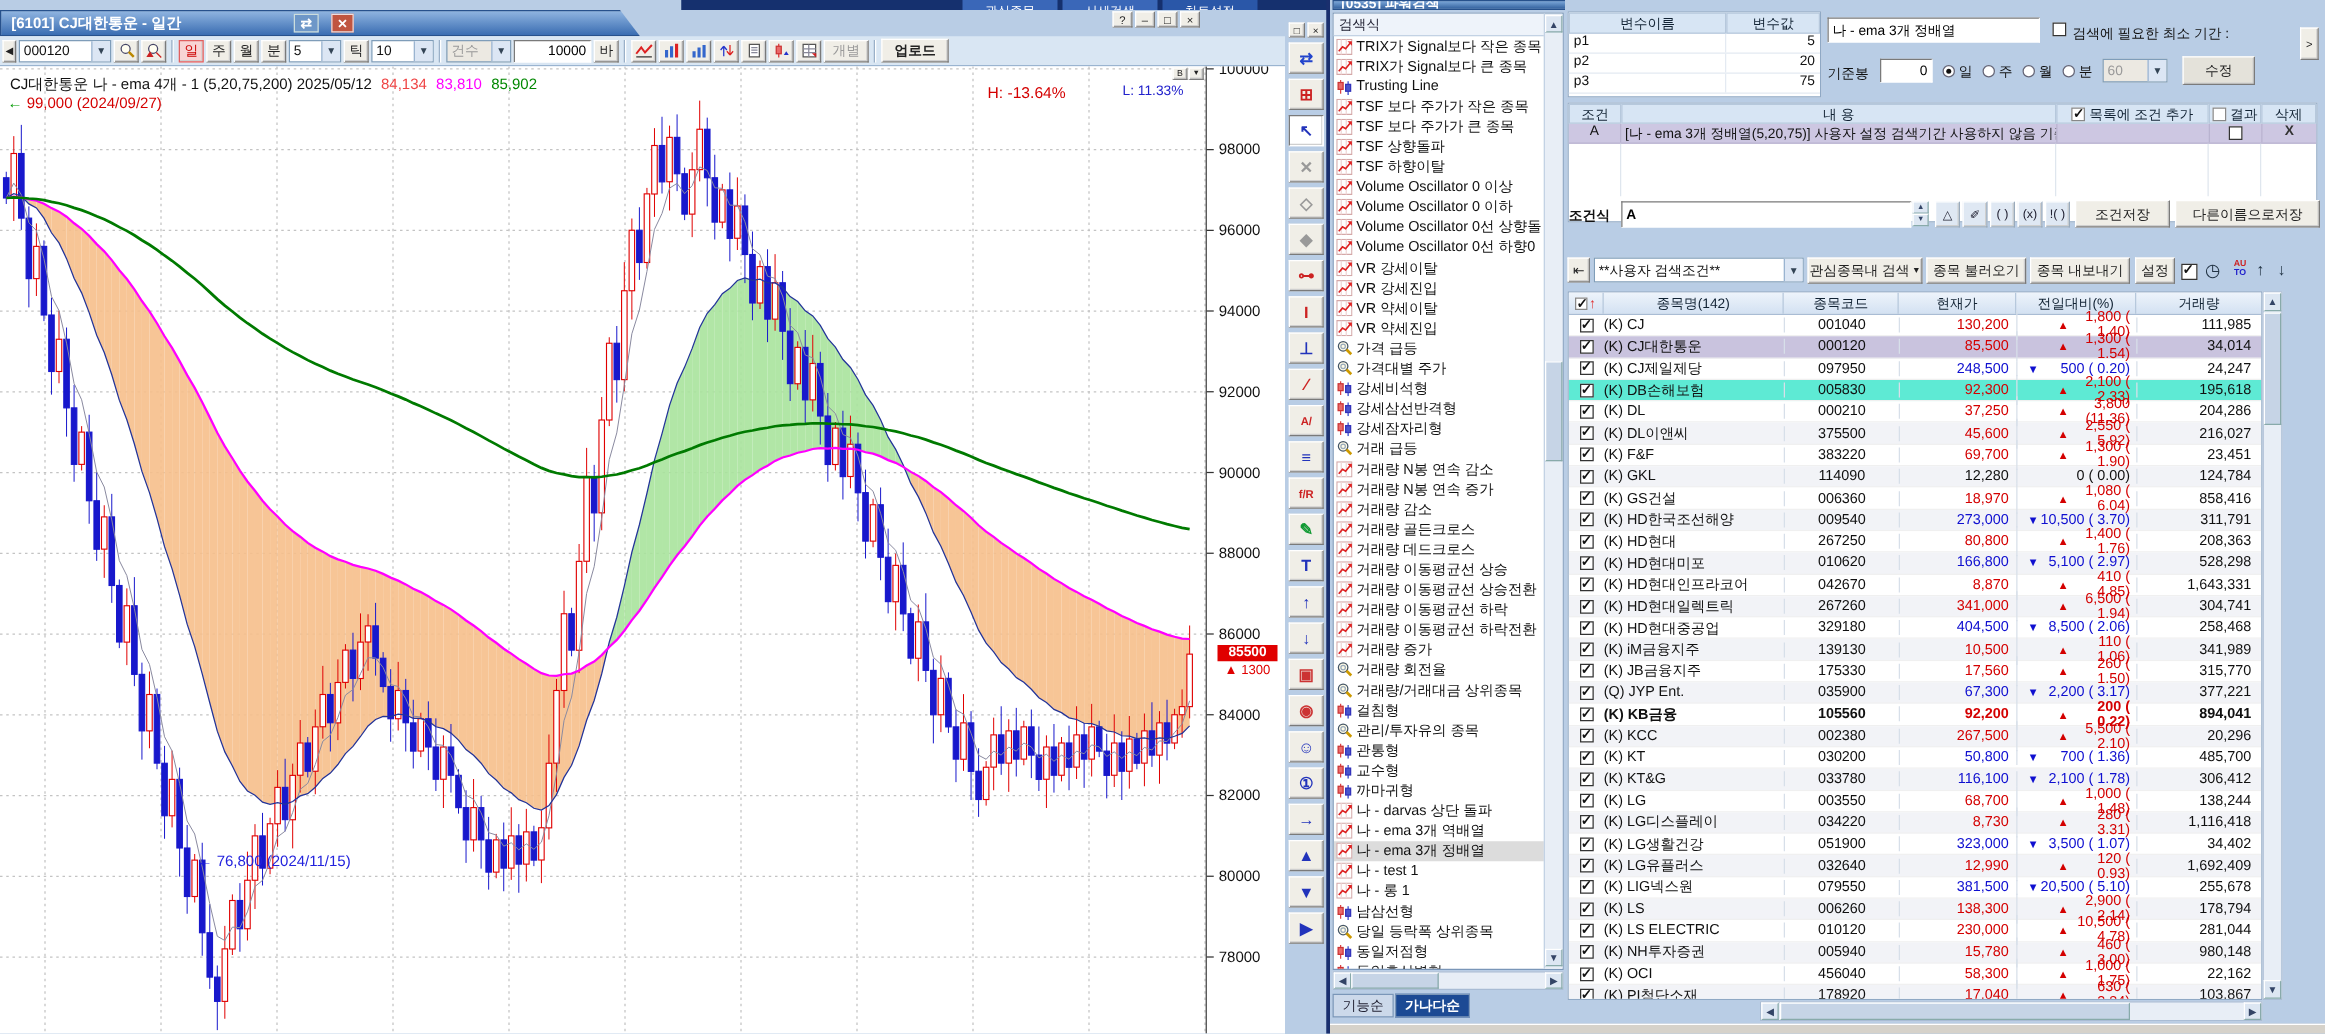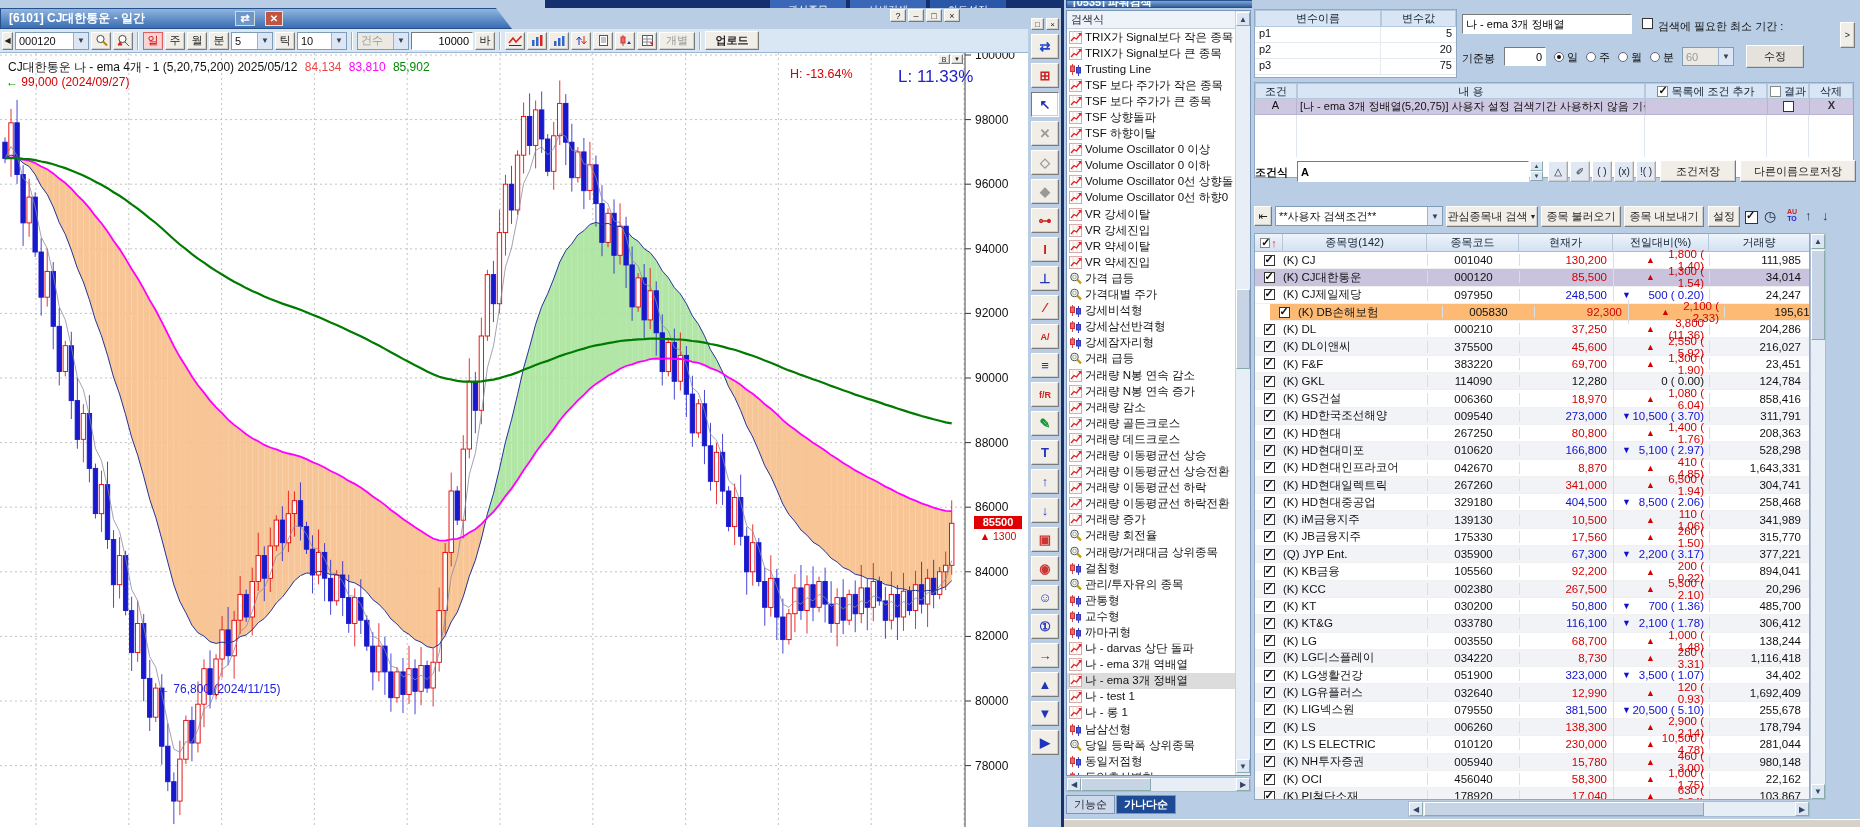--- a/index.html
+++ b/index.html
@@ -717,21 +717,21 @@
           <polyline fill="none" stroke="#ff00ff" stroke-width="1.8" points="5,105.4 11.030000000000001,104.4 17.060000000000002,104.9 23.09,106.6 29.12,107.6 35.150000000000006,110.0 41.18,113.5 47.21,116.3 53.24,120.4 59.27,125.6 65.30000000000001,130.0 71.33,135.7 77.36,142.3 83.39,148.1 89.42,155.1 95.45,163.2 101.48,170.2 107.51,178.5 113.54,187.8 119.57000000000001,196.1 125.60000000000001,205.6 131.63,216.0 137.66,225.3 143.69,235.9 149.72,247.1 155.75,257.3 161.78,268.8 167.81,280.9 173.84,293.2 179.87,304.1 185.9,313.6 191.93,323.5 197.96,332.2 203.99,339.6 210.02,347.6 216.05,354.4 222.08,360.2 228.11,366.6 234.14000000000001,371.9 240.17000000000002,376.4 246.20000000000002,381.3 252.23000000000002,385.2 258.26,388.3 264.29,391.9 270.32,394.5 276.35,396.4 282.38,398.9 288.41,400.5 294.44,401.8 300.47,403.6 306.5,406.1 312.53000000000003,409.1 318.56,411.5 324.59000000000003,414.5 330.62,418.0 336.65000000000003,420.7 342.68,424.0 348.71000000000004,427.9 354.74,430.9 360.77000000000004,434.5 366.8,438.7 372.83000000000004,443.4 378.86,447.4 384.89000000000004,451.9 390.92,457.0 396.95,461.2 402.98,466.0 409.01,469.9 415.04,474.3 421.07,478.0 427.1,482.1 433.13,485.5 439.16,487.4 445.19,487.7 451.22,486.4 457.25,485.9 463.28000000000003,483.5 469.31,479.4 475.34000000000003,476.2 481.37,471.1 487.40000000000003,464.6 493.43,458.9 499.46000000000004,451.6 505.49,443.1 511.52000000000004,435.6 517.5500000000001,426.8 523.58,417.3 529.61,408.7 535.64,399.5 541.6700000000001,391.2 547.7,384.0 553.73,376.1 559.76,367.5 565.7900000000001,360.2 571.82,354.0 577.85,347.3 583.88,341.8 589.91,335.7 595.94,330.9 601.97,327.1 608,322.7 614.03,319.6 620.0600000000001,315.7 626.09,313.0 632.12,311.4 638.15,309.2 644.1800000000001,308.0 650.21,306.2 656.24,305.5 662.27,305.8 668.3000000000001,305.4 674.33,306.0 680.36,305.9 686.39,306.8 692.4200000000001,308.8 698.45,309.9 704.48,312.1 710.51,315.1 716.5400000000001,317.3 722.57,320.5 728.6,324.5 734.63,327.7 740.6600000000001,331.8 746.69,336.7 752.72,340.7 758.75,345.7 764.7800000000001,351.2 770.8100000000001,355.8 776.84,361.2 782.87,367.2 788.9,372.3 794.9300000000001,376.5 800.96,381.3 806.99,385.3 813.02,389.7 819.0500000000001,393.4 825.08,397.5 831.11,402.1 837.14,405.8 843.1700000000001,410.1 849.2,413.5 855.23,417.4 861.26,420.5 867.2900000000001,424.0 873.32,426.8 879.35,430.0 885.38,433.6 891.4100000000001,436.4 897.44,439.8 903.47,442.4 909.5,445.4 915.5300000000001,447.7 921.5600000000001,450.4 927.59,452.3 933.62,454.7 939.6500000000001,456.4 945.6800000000001,457.9 951.71,458.2"></polyline>
           <polyline fill="none" stroke="#007a00" stroke-width="2.2" points="5,105.4 11.030000000000001,105.0 17.060000000000002,105.2 23.09,105.8 29.12,106.2 35.150000000000006,107.1 41.18,108.5 47.21,109.6 53.24,111.2 59.27,113.3 65.30000000000001,115.1 71.33,117.4 77.36,120.0 83.39,122.4 89.42,125.4 95.45,128.7 101.48,131.7 107.51,135.2 113.54,139.2 119.57000000000001,142.8 125.60000000000001,146.9 131.63,151.4 137.66,155.6 143.69,160.3 149.72,165.3 155.75,170.0 161.78,175.2 167.81,180.7 173.84,186.3 179.87,191.5 185.9,196.2 191.93,201.1 197.96,205.6 203.99,209.7 210.02,214.0 216.05,217.9 222.08,221.5 228.11,225.3 234.14000000000001,228.7 240.17000000000002,231.8 246.20000000000002,235.1 252.23000000000002,238.0 258.26,240.6 264.29,243.5 270.32,246.0 276.35,248.2 282.38,250.6 288.41,252.6 294.44,254.6 300.47,256.8 306.5,259.2 312.53000000000003,261.8 318.56,264.1 324.59000000000003,266.7 330.62,269.5 336.65000000000003,272.0 342.68,274.8 348.71000000000004,277.7 354.74,280.4 360.77000000000004,283.2 366.8,286.3 372.83000000000004,289.6 378.86,292.6 384.89000000000004,295.9 390.92,299.3 396.95,302.5 402.98,305.9 409.01,309.0 415.04,312.2 421.07,315.2 427.1,318.4 433.13,321.3 439.16,323.7 445.19,325.4 451.22,326.5 457.25,327.9 463.28000000000003,328.6 469.31,328.6 475.34000000000003,328.9 481.37,328.4 487.40000000000003,327.4 493.43,326.6 499.46000000000004,325.1 505.49,323.2 511.52000000000004,321.6 517.5500000000001,319.4 523.58,316.8 529.61,314.6 535.64,312.0 541.6700000000001,309.8 547.7,307.9 553.73,305.6 559.76,303.1 565.7900000000001,301.0 571.82,299.2 577.85,297.2 583.88,295.6 589.91,293.8 595.94,292.4 601.97,291.4 608,290.1 614.03,289.2 620.0600000000001,288.0 626.09,287.3 632.12,286.9 638.15,286.3 644.1800000000001,286.1 650.21,285.6 656.24,285.6 662.27,285.9 668.3000000000001,286.0 674.33,286.4 680.36,286.5 686.39,287.1 692.4200000000001,288.0 698.45,288.6 704.48,289.7 710.51,291.0 716.5400000000001,292.1 722.57,293.6 728.6,295.4 734.63,296.8 740.6600000000001,298.7 746.69,300.9 752.72,302.8 758.75,305.0 764.7800000000001,307.5 770.8100000000001,309.7 776.84,312.2 782.87,314.9 788.9,317.4 794.9300000000001,319.5 800.96,321.9 806.99,324.0 813.02,326.3 819.0500000000001,328.3 825.08,330.5 831.11,332.9 837.14,335.0 843.1700000000001,337.3 849.2,339.3 855.23,341.6 861.26,343.5 867.2900000000001,345.6 873.32,347.4 879.35,349.4 885.38,351.6 891.4100000000001,353.4 897.44,355.5 903.47,357.4 909.5,359.4 915.5300000000001,361.1 921.5600000000001,363.0 927.59,364.6 933.62,366.3 939.6500000000001,367.8 945.6800000000001,369.3 951.71,370.3"></polyline>
         </svg></div>
     <div id="legend" class="abs">
       <span style="color:#111;">CJ대한통운 나 - ema 4개 - 1  (5,20,75,200) 2025/05/12</span>
       <span style="color:#ef4444;">84,134</span>
       <span style="color:#ff00ff;">83,810</span>
       <span style="color:#008800;">85,902</span>
     </div>
     <div class="abs" style="left:790px;top:14px;color:#d40000;font-size:12.5px;">H: -13.64%</div>
-    <div class="abs" style="left:898px;top:14px;color:#2222cc;font-size:17px;">L: 11.33%</div>
+    <div class="abs" style="left:898px;top:14px;color:#2222cc;font-size:11px;">L: 11.33%</div>
     <div class="abs" style="left:6px;top:22px;color:#d40000;font-size:12px;">
       <span style="color:#090;font-weight:bold;">←</span> <span>99,000 (2024/09/27)</span>
     </div>
     <div class="abs" style="left:158px;top:629px;color:#2222dd;font-size:12px;">
       <span style="font-weight:bold;">←</span> <span>76,800 (2024/11/15)</span>
     </div>
     <div class="abs" style="left:974px;top:463px;width:48px;height:13px;background:#e00000;color:#fff;font-size:11px;font-weight:bold;text-align:center;line-height:13px;">85500</div>
     <div class="abs" style="left:974px;top:477px;width:48px;color:#e00000;font-size:10.5px;text-align:center;">▲ 1300</div>
     <div class="abs" style="left:938px;top:1px;display:flex;gap:1px;">
       <div class="btn" style="width:12px;height:10px;font-size:7px;">B</div>
@@ -1496,21 +1496,21 @@
             </div>
             <div class="c-name">(K) CJ제일제당</div>
             <div class="c-code">097950</div>
             <div class="c-price down">248,500</div>
             <div class="c-chg down">
               <span class="arr">▼</span>
               <span class="txt">500 ( 0.20)</span>
             </div>
             <div class="c-vol">24,247</div>
           </div>
-          <div class="srow" style="background: #fdba74; margin-left: 15px;">
+          <div class="srow" style="background: #5eead4;">
             <div class="c-chk">
               <span class="cb checked"></span>
             </div>
             <div class="c-name">(K) DB손해보험</div>
             <div class="c-code">005830</div>
             <div class="c-price up">92,300</div>
             <div class="c-chg up">
               <span class="arr">▲</span>
               <span class="txt">2,100 ( 2.33)</span>
             </div>
@@ -1691,21 +1691,21 @@
             </div>
             <div class="c-name">(Q) JYP Ent.</div>
             <div class="c-code">035900</div>
             <div class="c-price down">67,300</div>
             <div class="c-chg down">
               <span class="arr">▼</span>
               <span class="txt">2,200 ( 3.17)</span>
             </div>
             <div class="c-vol">377,221</div>
           </div>
-          <div class="srow" style="background: rgb(255, 255, 255);">
+          <div class="srow" style="background: rgb(255, 255, 255); font-weight: bold;">
             <div class="c-chk">
               <span class="cb checked"></span>
             </div>
             <div class="c-name">(K) KB금융</div>
             <div class="c-code">105560</div>
             <div class="c-price up">92,200</div>
             <div class="c-chg up">
               <span class="arr">▲</span>
               <span class="txt">200 ( 0.22)</span>
             </div>

